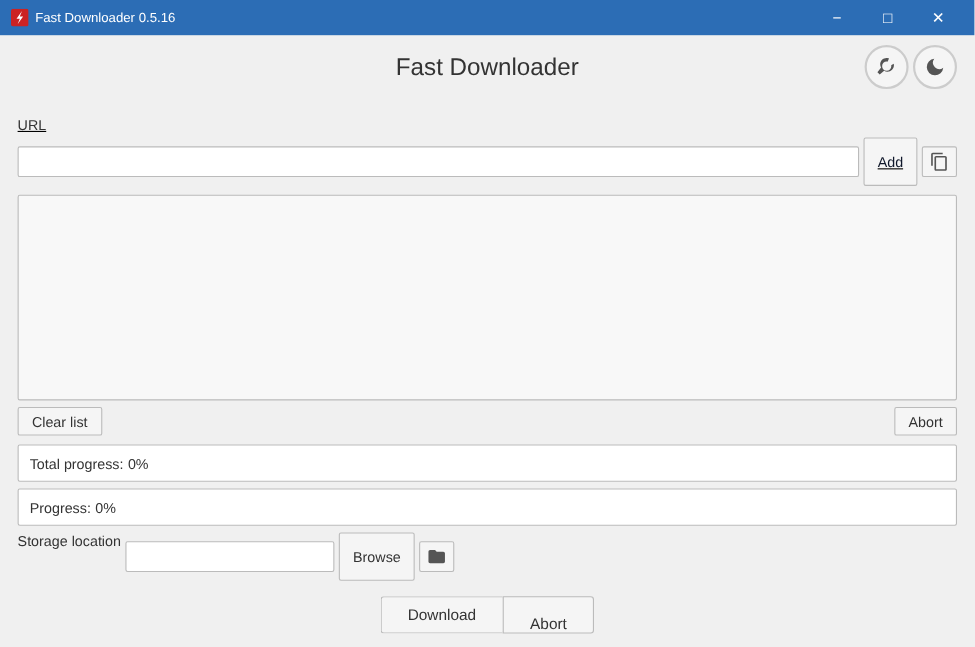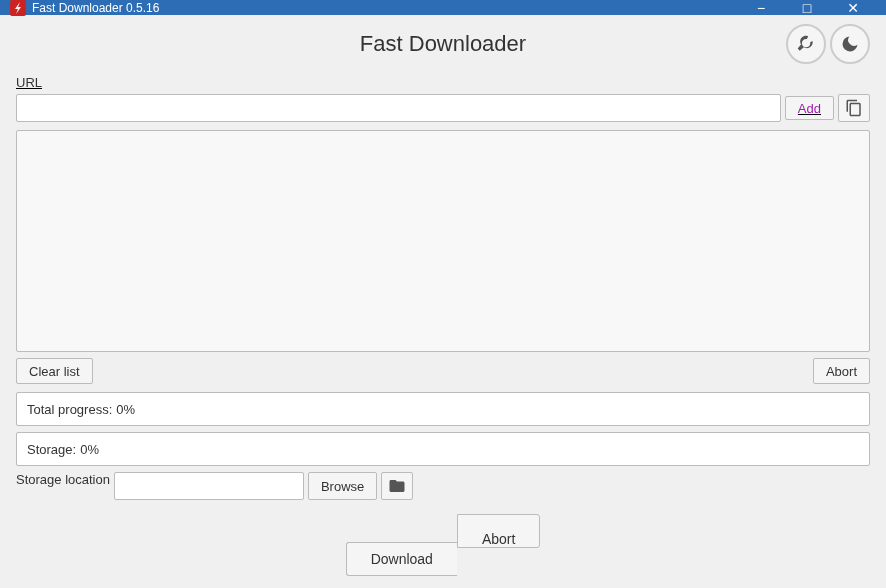--- a/index.html
+++ b/index.html
@@ -15,21 +15,21 @@
       background: #f0f0f0;
       overflow: hidden;
       display: flex;
       flex-direction: column;
     }
 
     
     .titlebar {
       background: #2c6db5;
       color: white;
-      height: 15px;
+      height: 32px;
       display: flex;
       align-items: center;
       padding: 0 10px;
       flex-shrink: 0;
       user-select: none;
     }
 
     .titlebar-icon {
       width: 16px;
       height: 16px;
@@ -68,21 +68,21 @@
       flex-direction: column;
       gap: 0;
     }
 
     
     .app-header {
       display: flex;
       align-items: center;
       justify-content: center;
       position: relative;
-      margin-bottom: 18px;
+      margin-bottom: 32px;
     }
 
     .app-title {
       font-size: 22px;
       font-weight: 400;
       color: #333;
     }
 
     .header-actions {
       position: absolute;
@@ -131,28 +131,28 @@
       height: 28px;
       border: 1px solid #bbb;
       background: white;
       padding: 2px 6px;
       font-size: 13px;
       outline: none;
       border-radius: 2px;
     }
 
     .btn-add {
-      height: 24px;
+      height: 44px;
       padding: 0 12px;
       border: 1px solid #bbb;
       background: #f5f5f5;
       cursor: pointer;
       font-size: 13px;
       border-radius: 2px;
-      color: #a21caf;
+      color: #0f172a;
     }
 
     .btn-clipboard {
       width: 32px;
       height: 28px;
       border: 1px solid #bbb;
       background: #f5f5f5;
       cursor: pointer;
       display: flex;
       align-items: center;
@@ -241,21 +241,21 @@
       height: 28px;
       border: 1px solid #bbb;
       background: white;
       padding: 2px 6px;
       font-size: 13px;
       outline: none;
       border-radius: 2px;
     }
 
     .btn-browse {
-      height: 28px;
+      height: 44px;
       padding: 0 12px;
       border: 1px solid #bbb;
       background: #f5f5f5;
       cursor: pointer;
       font-size: 13px;
       border-radius: 2px;
       color: #333;
     }
 
     .btn-folder {
@@ -283,21 +283,20 @@
     .btn-download {
       height: 34px;
       padding: 0 24px;
       border: 1px solid #bbb;
       background: #f5f5f5;
       cursor: pointer;
       font-size: 14px;
       color: #333;
       border-radius: 3px 0 0 3px;
       border-right: none;
-      margin-top: 28px;
     }
 
     .btn-abort {
       height: 34px;
       padding: 16px 24px;
       border: 1px solid #bbb;
       background: #f5f5f5;
       cursor: pointer;
       font-size: 14px;
       color: #333;
@@ -358,21 +357,21 @@
     <button class="btn-secondary">Clear list</button>
     <button class="btn-secondary">Abort</button>
   </div>
 
   <div class="progress-section">
     <span class="progress-label">Total progress:</span>
     <span class="progress-value">0%</span>
   </div>
 
   <div class="progress-section">
-    <span class="progress-label">Storage:</span>
+    <span class="progress-label">Progress:</span>
     <span class="progress-value">0%</span>
   </div>
 
   <div class="storage-section">
     <span class="storage-label">Storage location</span>
     <div class="storage-input-row">
       <input class="storage-input" type="text" style="">
       <button class="btn-browse">Browse</button>
       <button class="btn-folder" title="Open folder">
         <svg width="18" height="18" viewBox="0 0 24 24" fill="#555">

